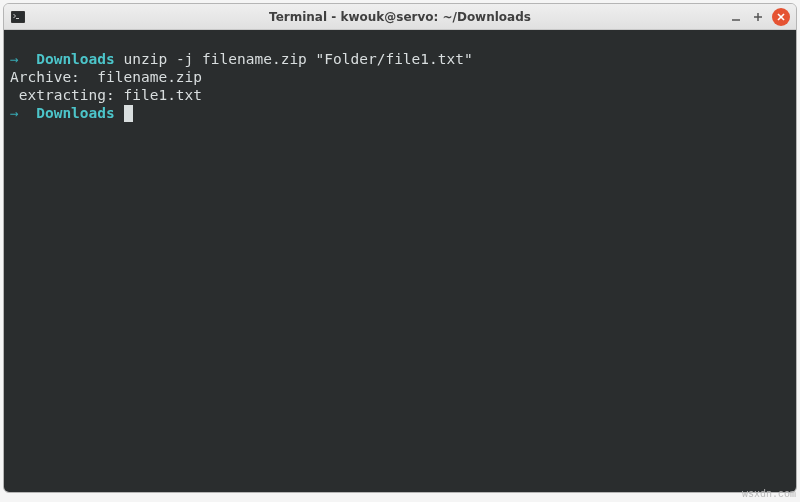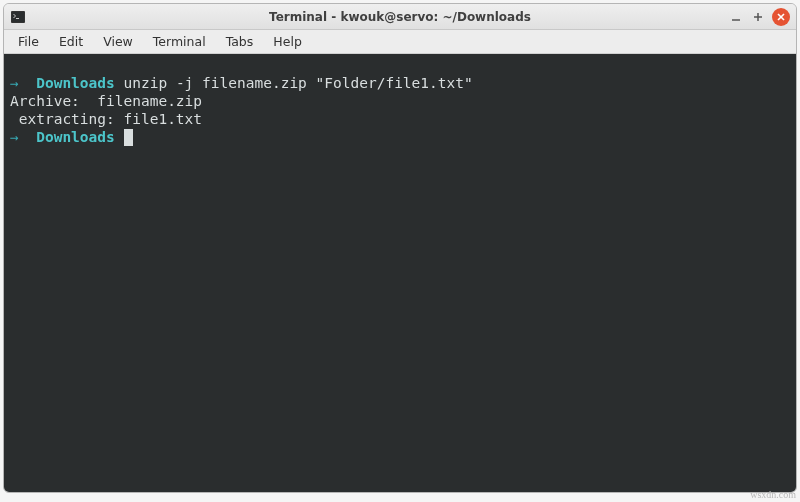--- a/index.html
+++ b/index.html
@@ -121,21 +121,21 @@
       background: #d9dedf;
       vertical-align: text-bottom;
       margin-bottom: -1px;
     }
     .watermark {
       position: absolute;
       right: 4px;
       bottom: 2px;
       font-size: 10px;
       color: #b8b8b8;
-      font-family: Liberation Serif, serif;
+      font-family: Liberation Mono, monospace;
     }
   </style>
 </head>
 <body>
 
 <div class="window">
   <div class="titlebar">
     <span class="title-icon">
       <svg viewBox="0 0 16 16">
           <rect x="1" y="2" width="14" height="12" rx="1" fill="#333"></rect>
@@ -159,28 +159,20 @@
       </div>
       <div class="ctrl-btn ctrl-close">
         <svg width="10" height="10" viewBox="0 0 10 10">
             <line x1="2" y1="2" x2="8" y2="8" stroke="white" stroke-width="1.6"></line>
             <line x1="8" y1="2" x2="2" y2="8" stroke="white" stroke-width="1.6"></line>
           </svg>
       </div>
     </div>
   </div>
 
-  <div class="menubar">
-    <div class="menu-item">File</div>
-    <div class="menu-item">Edit</div>
-    <div class="menu-item">View</div>
-    <div class="menu-item">Terminal</div>
-    <div class="menu-item">Tabs</div>
-    <div class="menu-item">Help</div>
-  </div>
 
   <div class="terminal-body"><span class="prompt-arrow">→  </span><span class="prompt-dir">Downloads</span><span class="cmd-text"> unzip -j filename.zip "Folder/file1.txt"</span>
 <span class="out-text">Archive:  filename.zip</span>
 <span class="out-text"> extracting: file1.txt</span>
 <span class="prompt-arrow">→  </span><span class="prompt-dir">Downloads</span><span class="cmd-text"> </span><span class="cursor"></span></div>
 </div>
 
 <div class="watermark">wsxdn.com</div>
 
 </body></html>

